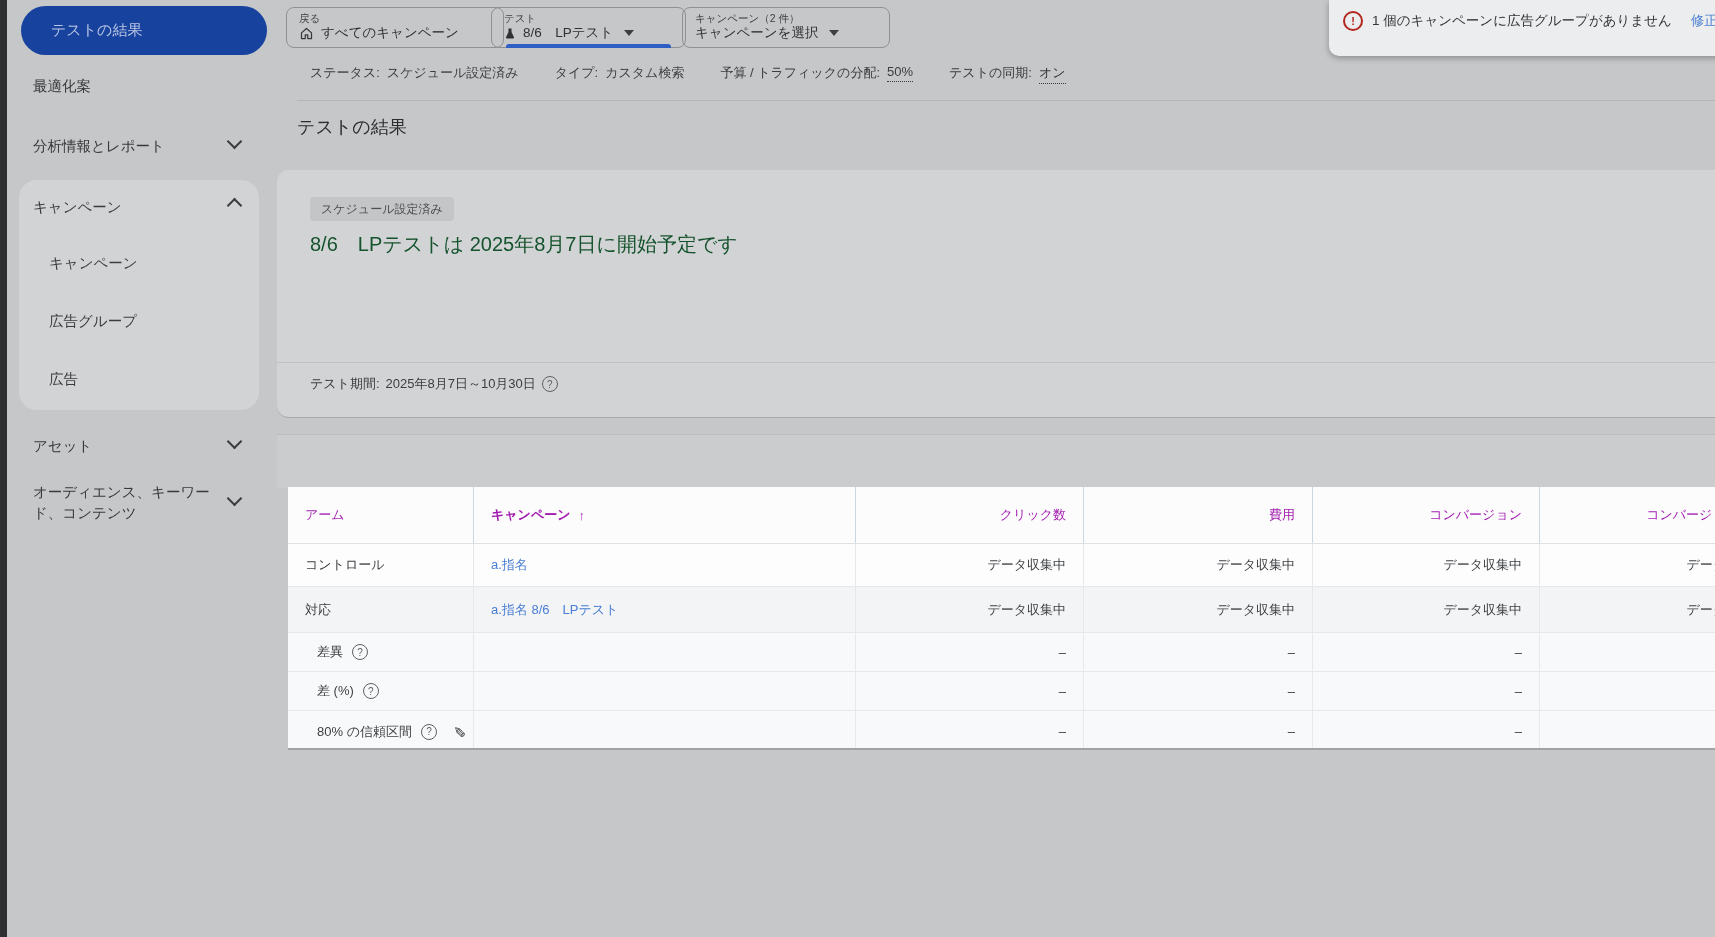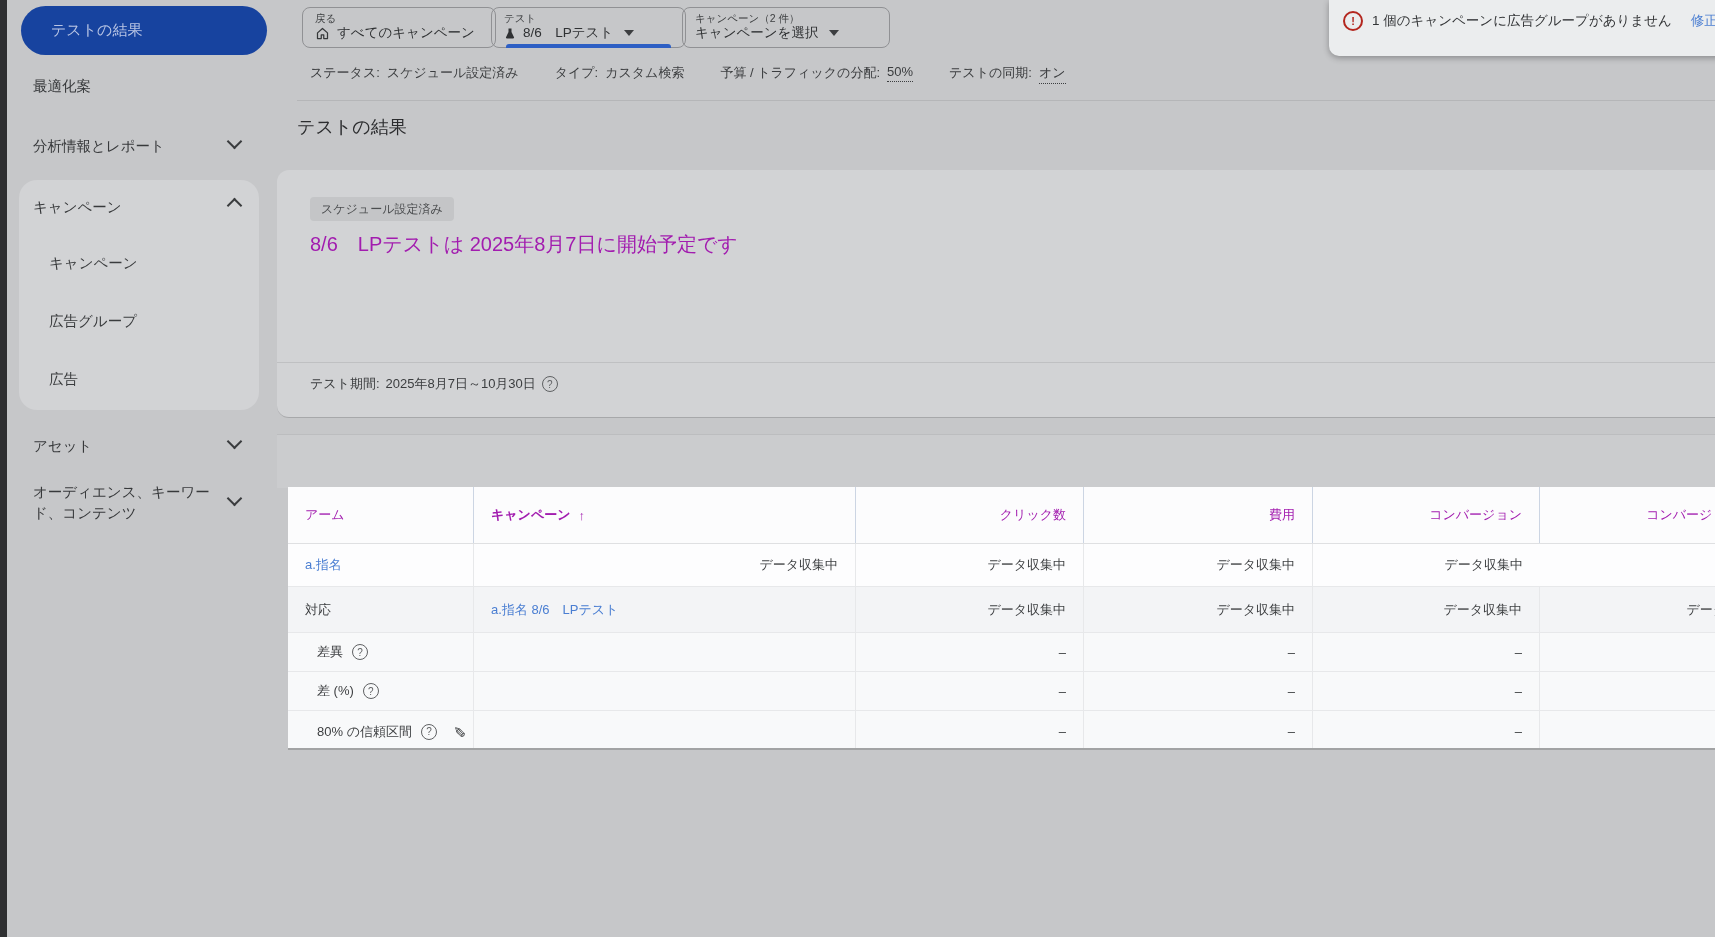--- a/index.html
+++ b/index.html
@@ -39,21 +39,21 @@
   .status-bar{left:310px;top:64px;display:flex;gap:36px;font-size:13px;color:#3b3d3f;align-items:flex-start;}
   .status-item{display:flex;gap:7px;white-space:nowrap;}
   .dotted{border-bottom:1.5px dotted #3c3e40;padding-bottom:1px;}
   .top-divider{left:297px;top:100px;right:0;height:1px;background:#b5b6b8;}
   .page-title{left:297px;top:115px;font-size:18px;color:#2c2d2f;}
   
   .card1{left:277px;top:170px;right:-20px;height:248px;background:#d2d3d5;
     border-radius:12px 0 0 12px;border-bottom:1px solid #a7a8aa;box-sizing:border-box;}
   .chip{position:absolute;left:33px;top:27px;height:24px;line-height:24px;padding:0 11px;
     background:#c4c5c7;border-radius:4px;font-size:12px;color:#4b4d4f;}
-  .headline{position:absolute;left:33px;top:61px;font-size:20px;color:#a21caf;}
+  .headline{position:absolute;left:33px;top:61px;font-size:20px;color:#14532d;}
   .card1-divider{position:absolute;left:0;right:0;top:192px;height:1px;background:#bfc0c2;}
   .period-row{position:absolute;left:33px;top:205px;display:flex;align-items:center;gap:6px;
     font-size:13px;color:#3b3d3f;justify-content:space-between;}
   .help{display:inline-flex;width:14px;height:14px;border:1px solid #5f6163;border-radius:50%;
     align-items:center;justify-content:center;font-size:10px;color:#5f6163;flex:0 0 auto;}
   
   .table-toolbar{left:277px;top:434px;right:0;height:53px;background:#cbccce;border-top:1px solid #bcbdbf;}
   .table-wrap{left:288px;top:487px;width:1427px;height:261px;overflow:hidden;background:#fdfdfe;
     box-shadow:0 2px 0 rgba(0,0,0,0.18);}
   .tgrid{width:1494px;}
@@ -111,21 +111,21 @@
   <div class="nav-item" style="top:435px;">アセット</div>
   <span class="chev" style="top:436px;"></span>
 
   <div class="nav-item two-line" style="top:482px;">
     <span>オーディエンス、キーワー</span><br>
     <span>ド、コンテンツ</span>
   </div>
   <span class="chev" style="top:493px;"></span>
 </div>
 
-<div class="tbtn" style="left:302px;width:194px;">
+<div class="tbtn" style="left:286px;width:218px;">
   <span class="eyebrow">戻る</span>
   <span class="mainrow">
     <span class="ic">
       <svg width="15" height="15" viewBox="0 0 24 24">
           <path d="M12 4 4 11v9h6v-6h4v6h6v-9z" fill="none" stroke="#36383a" stroke-width="2" stroke-linejoin="round"></path>
         </svg>
     </span>
     <span>すべてのキャンペーン</span>
   </span>
 </div>
@@ -196,20 +196,23 @@
         <span class="sort-arrow">↑</span>
       </div>
       <div class="th right">クリック数</div>
       <div class="th right">費用</div>
       <div class="th right">コンバージョン</div>
       <div class="th right">コンバージョン単価</div>
     </div>
     <div id="table-body">
         <div class="trow r0">
           <div class="td">
+            <span class="arm-label">コントロール</span>
+          </div>
+          <div class="td">
             <span class="link">a.指名</span>
           </div>
           <div class="td right">データ収集中</div>
           <div class="td right">データ収集中</div>
           <div class="td right">データ収集中</div>
           <div class="td right">データ収集中</div>
         </div>
         <div class="trow r1">
           <div class="td">
             <span class="arm-label">対応</span>

